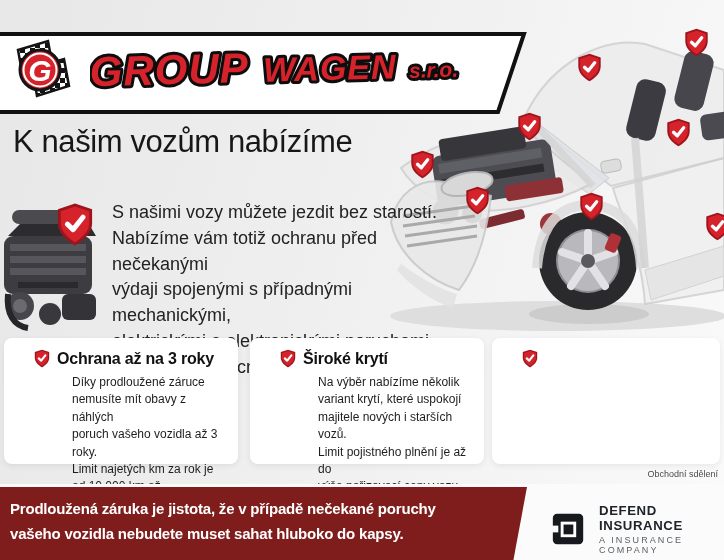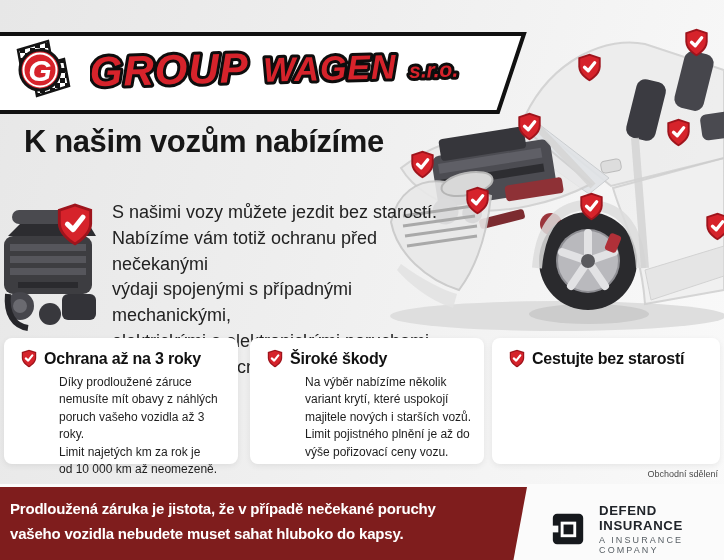--- a/index.html
+++ b/index.html
@@ -7,28 +7,28 @@
     position:relative;width:724px;height:560px;overflow:hidden;
     background:linear-gradient(105deg,#e7e7e7 0%,#efefef 45%,#fafafa 100%);
     font-family:"Liberation Sans",sans-serif;
   }
   .abs{position:absolute;}
   .pre{white-space:pre-line;}
   
   .banner-shape{left:-8px;top:30px;}
   .banner-content{left:0;top:34px;width:500px;height:76px;}
   
-  .headline{left:24px;top:124px;line-height:36px;font-weight:bold;
+  .headline{left:13px;top:124px;line-height:36px;font-weight:normal;
     font-size:31px;letter-spacing:-0.4px;color:#171717;text-align:right;}
   .headline .red{color:#d6232b;}
   
   .intro-text{left:112px;top:200px;width:334px;font-size:18px;line-height:25.8px;color:#222;}
   
   .card{top:338px;width:234px;height:126px;background:#fff;border-radius:8px;
-    box-shadow:0 2px 6px rgba(0,0,0,0.07);box-sizing:border-box;padding:11px 12px 10px 17px;}
+    box-shadow:0 2px 6px rgba(0,0,0,0.07);box-sizing:border-box;padding:11px 12px 10px 30px;}
   .card-title-row{display:flex;align-items:center;gap:7px;}
   .card-title{font-size:16px;font-weight:bold;color:#111;letter-spacing:-0.2px;}
   .card-body{margin-top:6px;font-size:12px;line-height:17.4px;color:#1e1e1e;margin-left:38px;}
   .legal{right:6px;top:469px;font-size:9px;color:#4a4a4a;}
   
   .footer-band{left:0;top:484px;width:724px;height:76px;background:#fbfbfb;}
   .footer-bar{left:0;top:487px;width:527px;height:86px;background:#7f1d1d;
     clip-path:polygon(0 0,100% 0,calc(100% - 16px) 100%,0 100%);}
   .footer-msg{padding:9px 0 0 10px;color:#fff;font-size:15px;font-weight:bold;
     line-height:25px;letter-spacing:-0.2px;}
@@ -207,34 +207,33 @@
 nemusíte mít obavy z náhlých
 poruch vašeho vozidla až 3 roky.
 Limit najetých km za rok je
 od 10 000 km až neomezeně.</div>
   </div>
   <div class="abs card" style="left:250px">
     <div class="card-title-row">
       <svg width="16" height="19" viewBox="0 0 24 28">
           <use href="#shieldsym"></use>
         </svg>
-      <span class="card-title">Široké škody</span>
+      <span class="card-title">Široké krytí</span>
     </div>
     <div class="card-body pre">Na výběr nabízíme několik
 variant krytí, které uspokojí
 majitele nových i starších vozů.
 Limit pojistného plnění je až do
 výše pořizovací ceny vozu.</div>
   </div>
   <div class="abs card" style="left:492px;width:228px">
     <div class="card-title-row">
       <svg width="16" height="19" viewBox="0 0 24 28">
           <use href="#shieldsym"></use>
         </svg>
-      <span class="card-title">Cestujte bez starostí</span>
     </div>
   </div>
 
   <div class="abs legal">Obchodní sdělení</div>
 
   <div class="abs footer-band">
     <div class="abs footer-bar" style="top:3px">
       <div class="footer-msg pre">Prodloužená záruka je jistota, že v případě nečekané poruchy
 vašeho vozidla nebudete muset sahat hluboko do kapsy.</div>
     </div>

